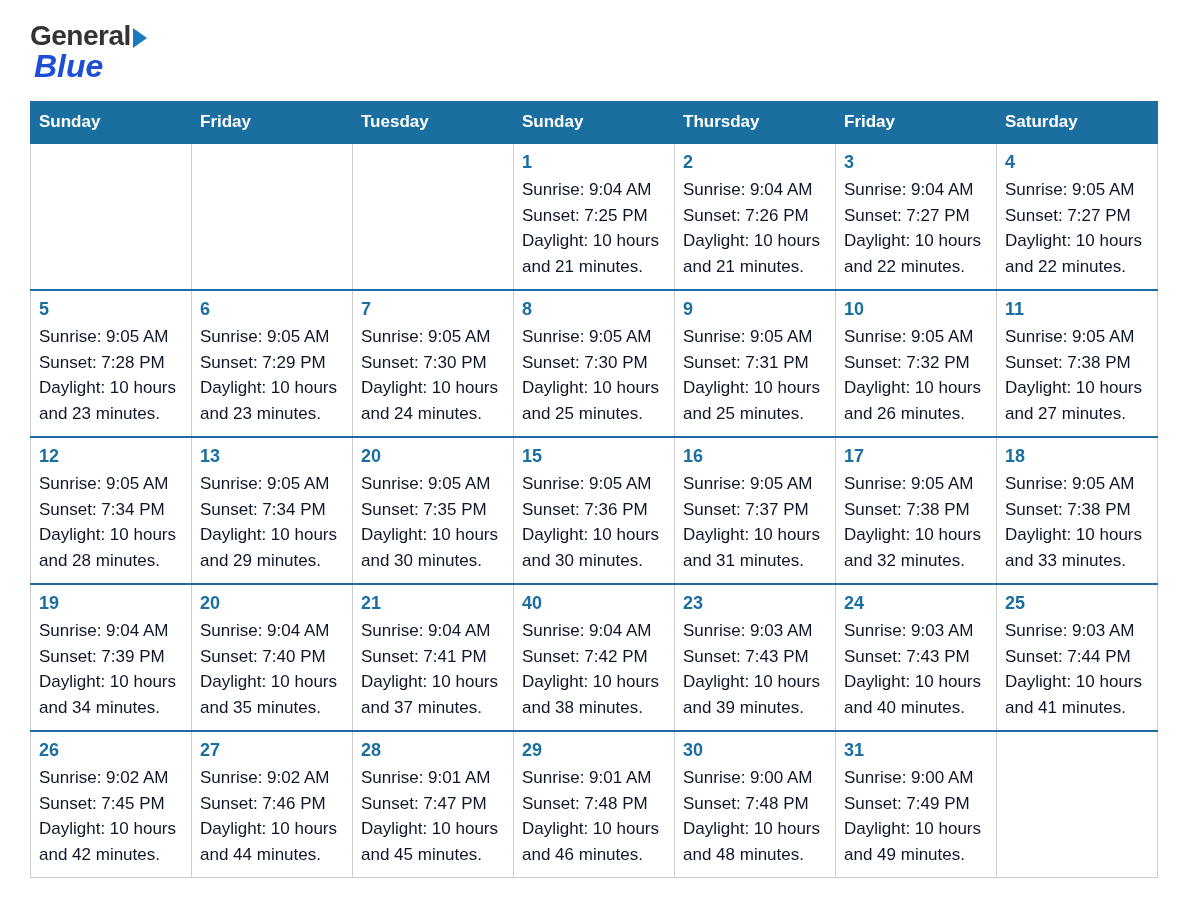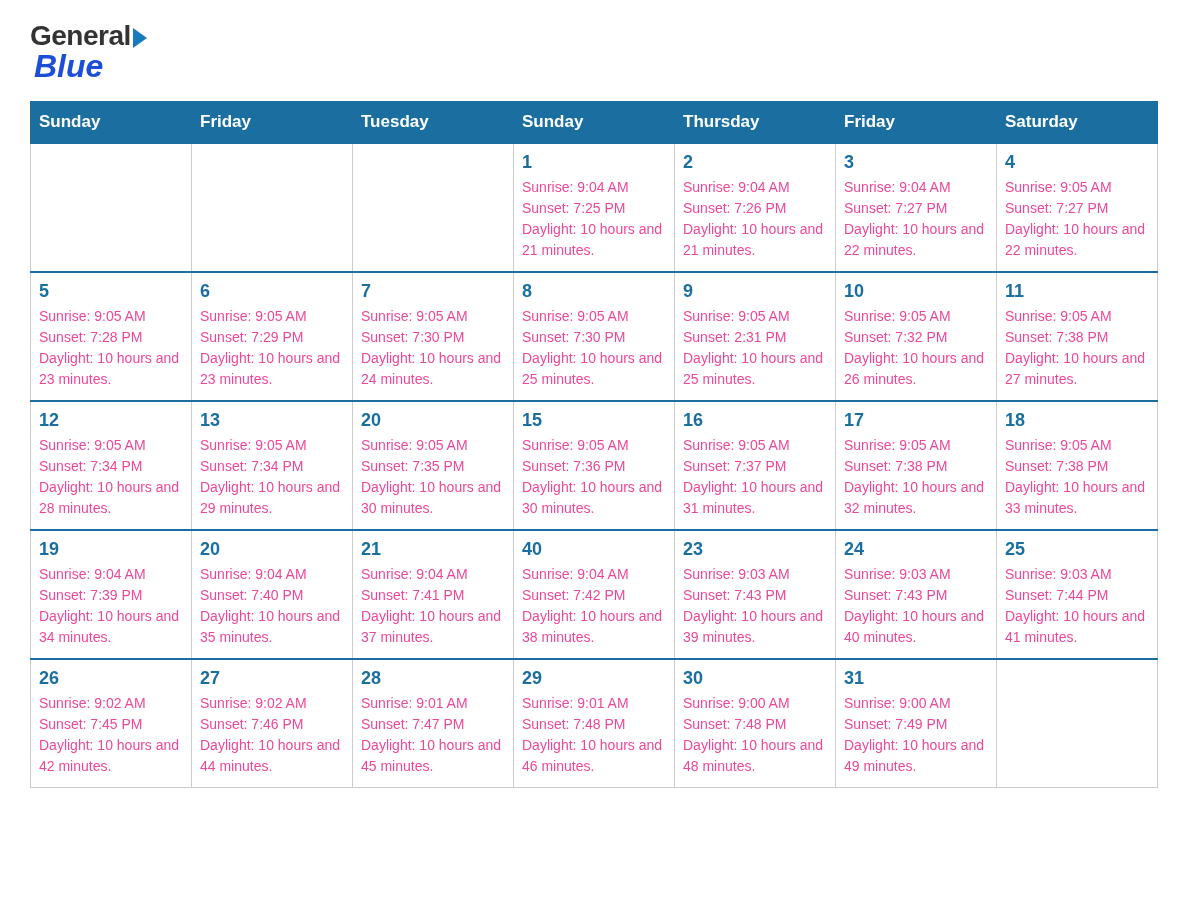--- a/index.html
+++ b/index.html
@@ -85,22 +85,22 @@
       min-height: 100px;
     }
     .day-number {
       font-size: 18px;
       font-weight: bold;
       color: #1a6fa0;
       display: block;
       margin-bottom: 4px;
     }
     .day-info {
-      font-size: 14px;
-      color: #ec4899;
+      font-size: 17px;
+      color: #0f172a;
       line-height: 1.5;
     }
     .calendar tbody tr td.empty {
       background: #fff;
     }
     .calendar tbody tr {
       border-top: 2px solid #1a6fa0;
     }
   </style>
 </head>
@@ -189,21 +189,21 @@
         <td>
           <span class="day-number">8</span>
           <div class="day-info">Sunrise: 9:05 AM
 Sunset: 7:30 PM
 Daylight: 10 hours
 and 25 minutes.</div>
         </td>
         <td>
           <span class="day-number">9</span>
           <div class="day-info">Sunrise: 9:05 AM
-Sunset: 2:31 PM
+Sunset: 7:31 PM
 Daylight: 10 hours
 and 25 minutes.</div>
         </td>
         <td>
           <span class="day-number">10</span>
           <div class="day-info">Sunrise: 9:05 AM
 Sunset: 7:32 PM
 Daylight: 10 hours
 and 26 minutes.</div>
         </td>

